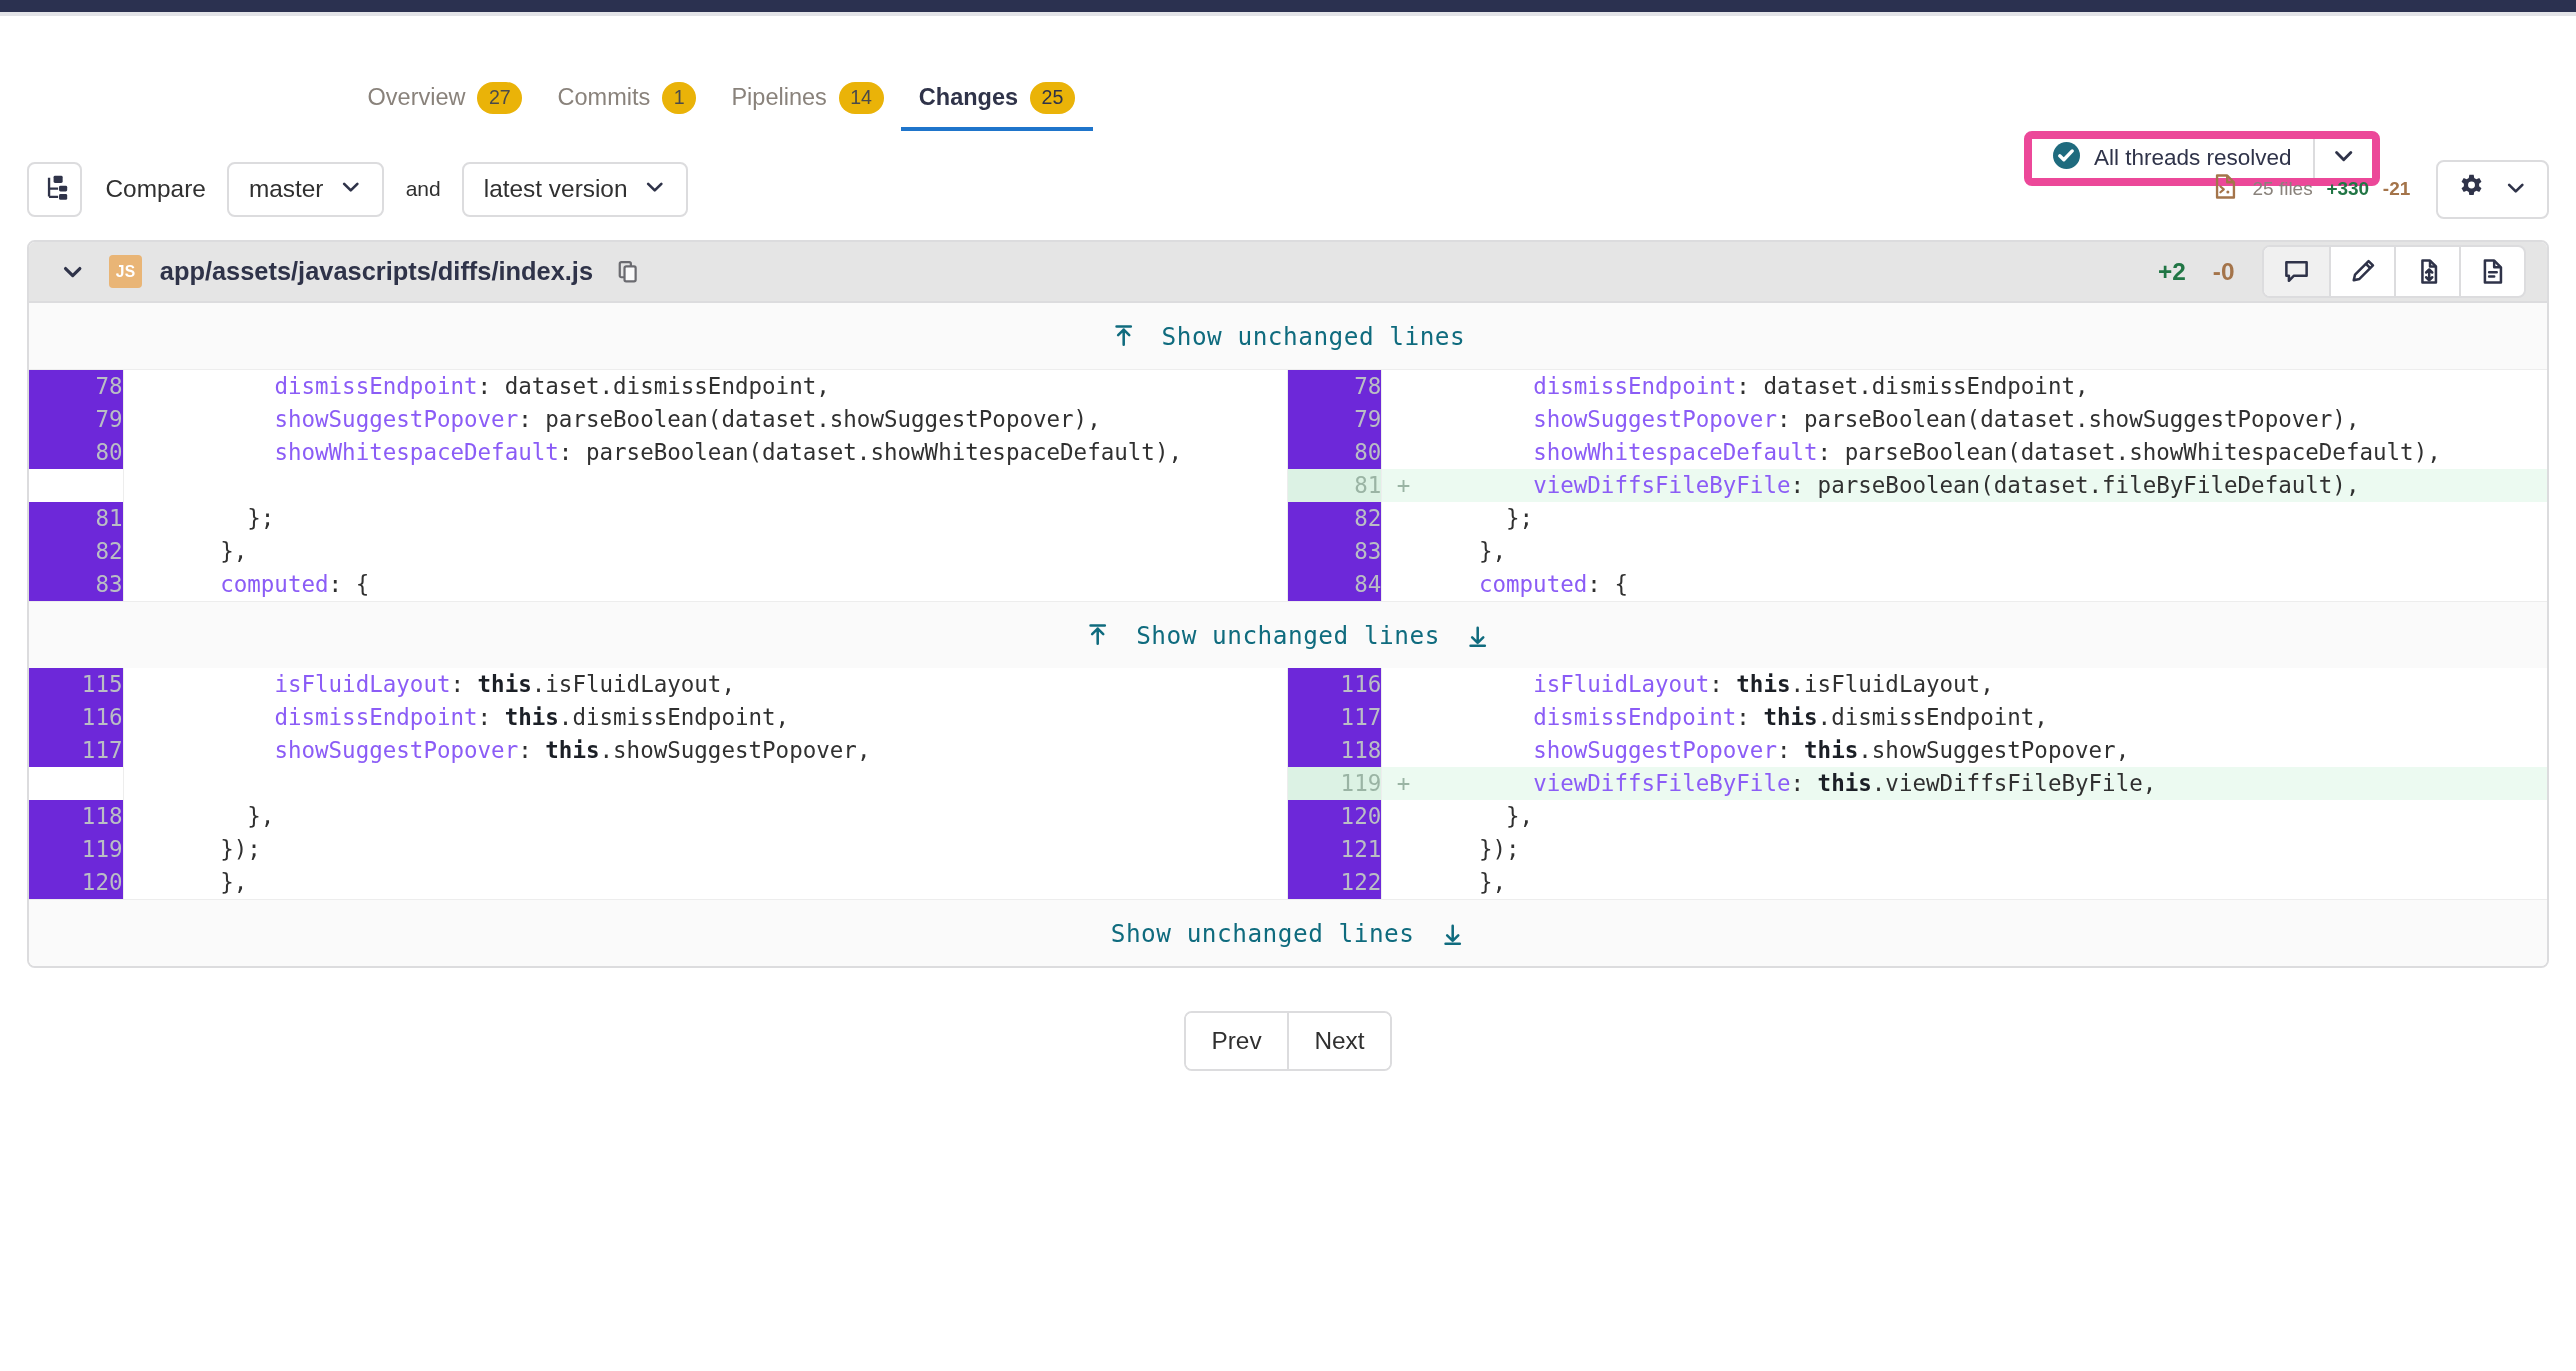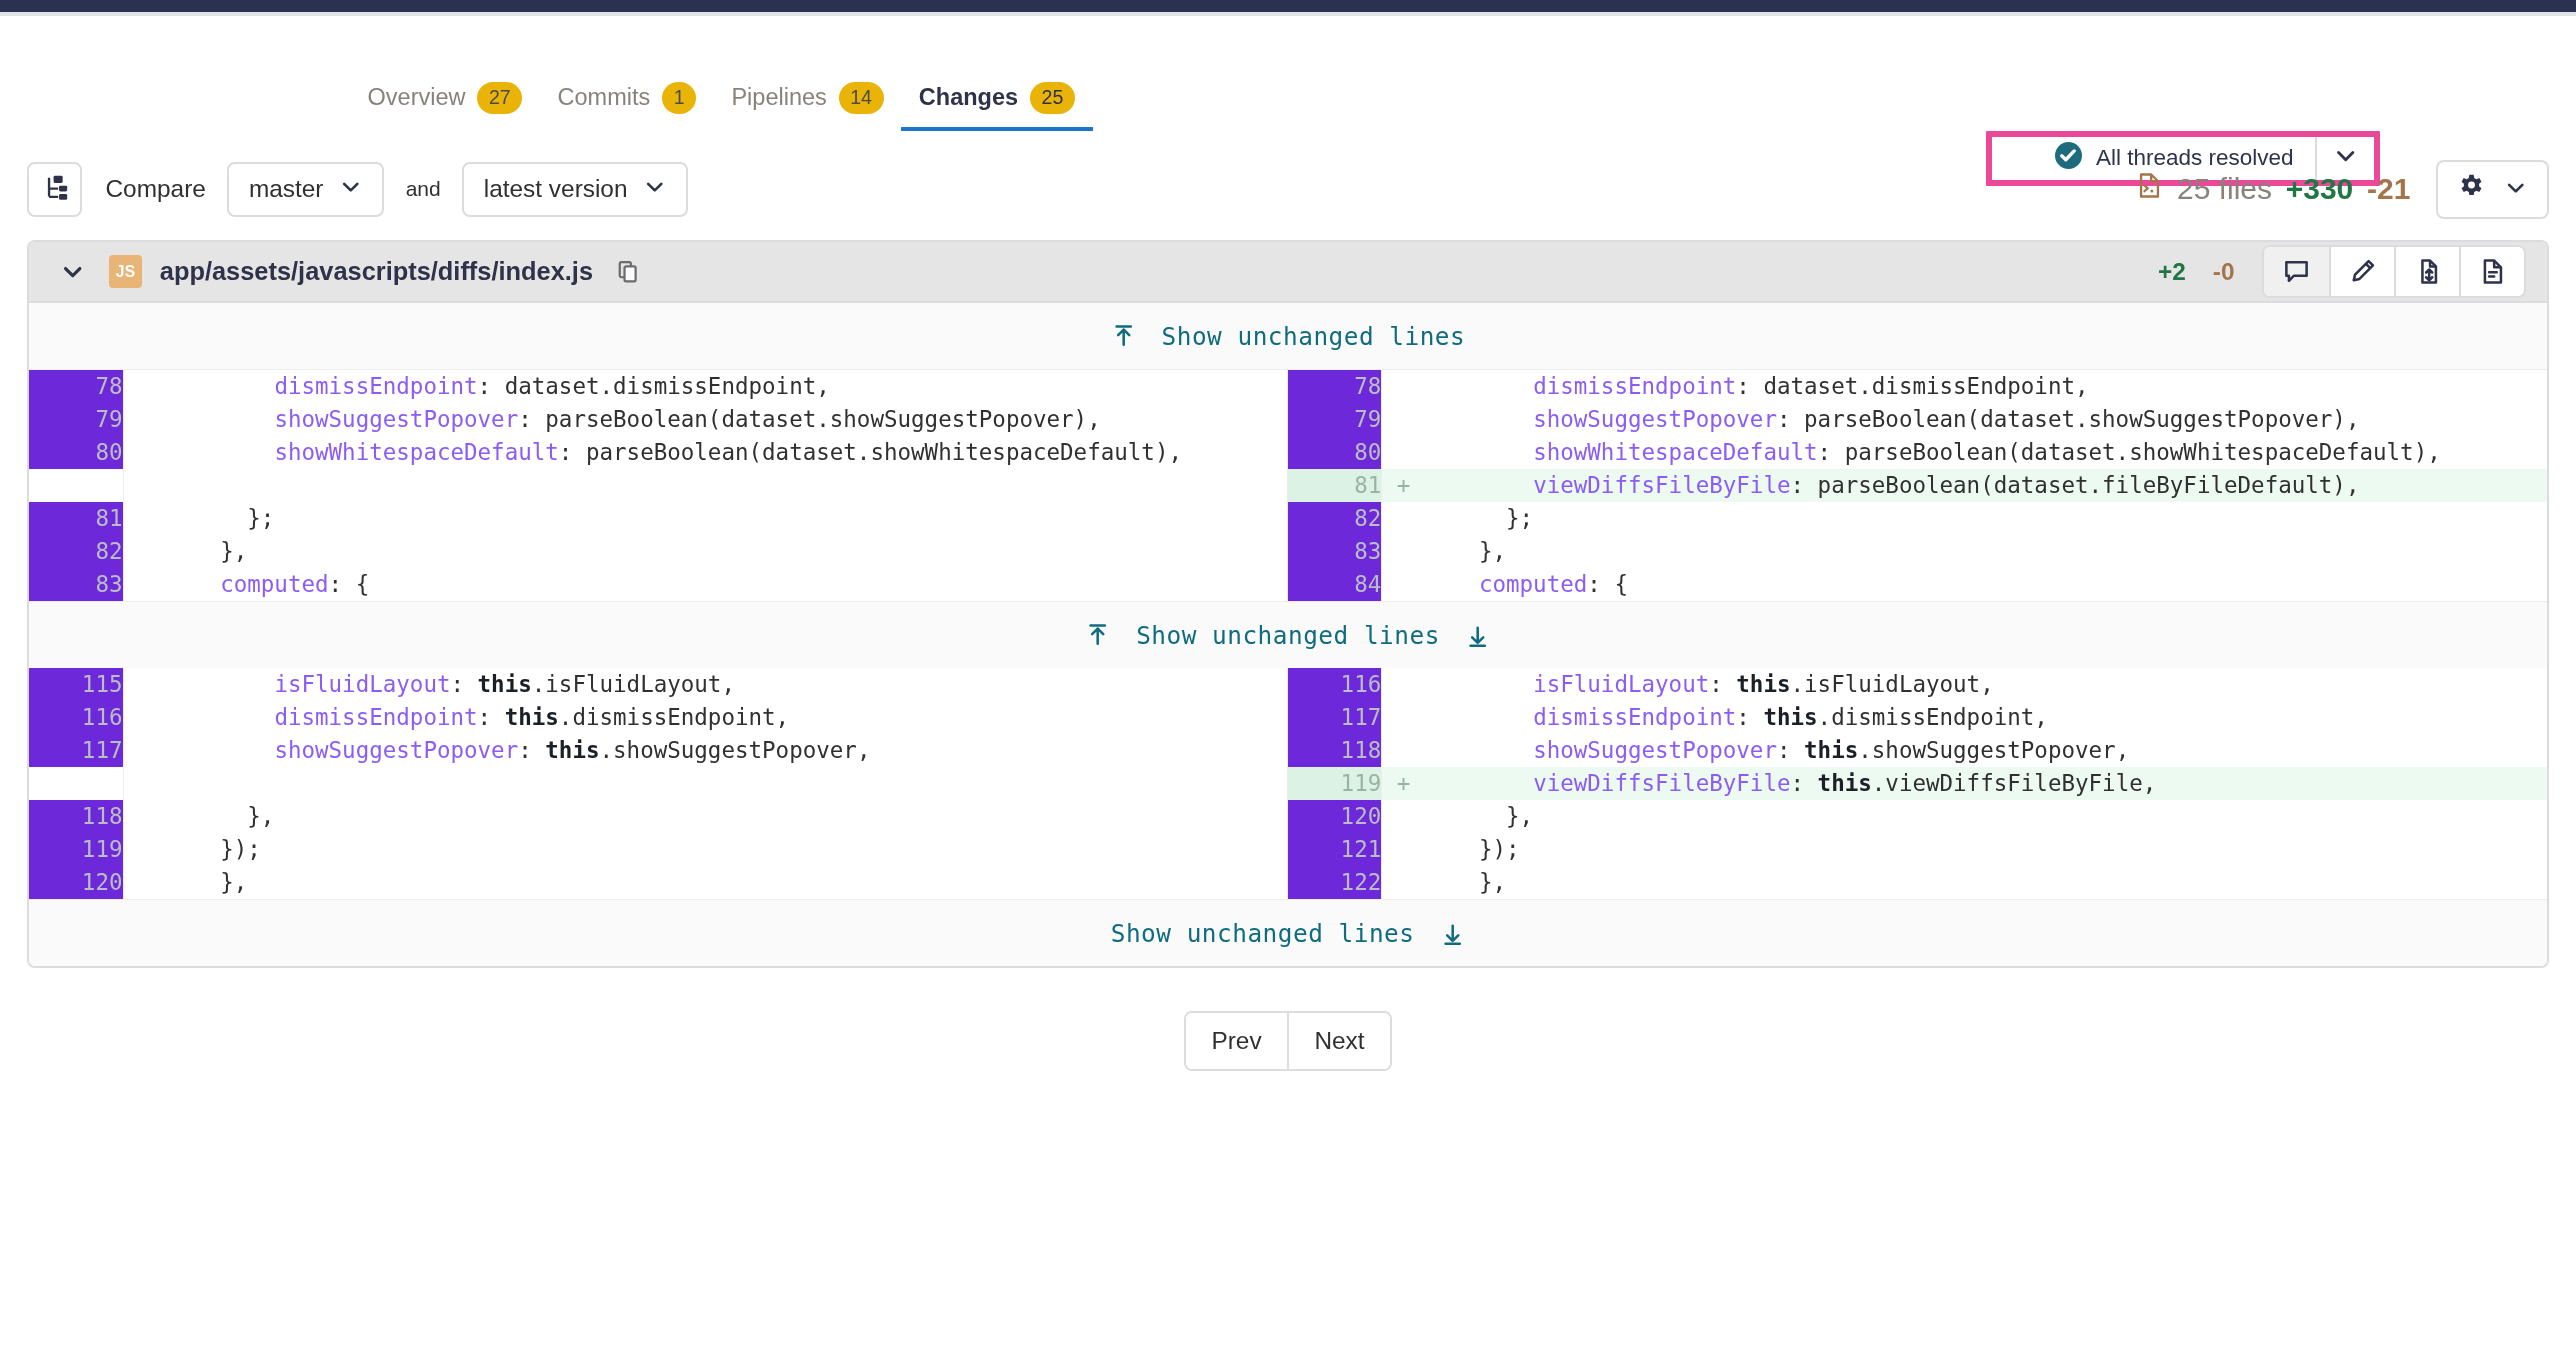--- a/index.html
+++ b/index.html
@@ -89,26 +89,25 @@
     margin-top: -2px;
   }
 
   
   .threads-group {
     position: absolute;
     right: 196px;
     top: 115px;
     display: flex;
     align-items: stretch;
-    border: 6px solid #ec4899;
-    border-radius: 1px;
+    border: 8px solid #ec4899;
+    border-radius: 8px;
     background: #fff;
     overflow: hidden;
     height: 55px;
-    padding-left: 42px;
   }
   .threads-main {
     display: flex;
     align-items: center;
     gap: 13.7px;
     padding: 0 21.5px;
     font-size: 22.5px;
     color: #2f3349;
     cursor: pointer;
   }
@@ -157,21 +156,21 @@
   .and-label { font-size:21px; color:#303030; margin: 0 21.5px; }
 
   .compare-right {
     margin-left: auto;
     display:flex;
     align-items:center;
     gap: 25.4px;
   }
   .files-stat {
     display:flex; align-items:center; gap:13.7px;
-    font-size: 30px; color:#89827b;
+    font-size: 19px; color:#89827b;
   }
   .stat-add { color:#217645; font-weight:bold; }
   .stat-del { color:#a4744a; font-weight:bold; }
   .gear-btn {
     display:flex; align-items:center; gap:17.6px;
     border:2px solid #dcdcde; border-radius:7.8px;
     background:#fff; padding:10.8px 19.6px; cursor:pointer;
   }
 
   

